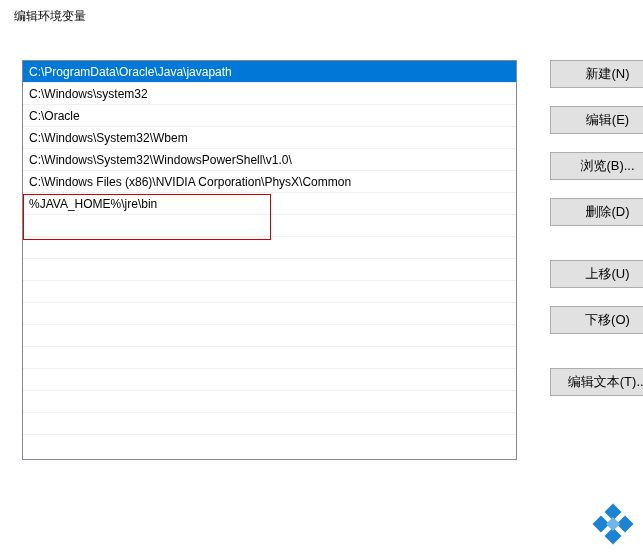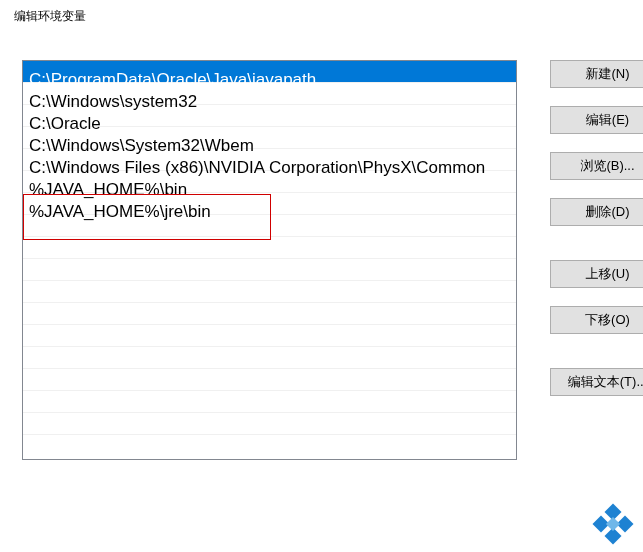--- a/index.html
+++ b/index.html
@@ -31,22 +31,22 @@
       left: 0;
       width: 495px;
       height: 400px;
       border: 1px solid #828790;
       background: #fff;
       overflow: hidden;
     }
     .path-item {
       height: 22px;
       line-height: 22px;
-      padding: 8px 6px;
-      font-size: 17px;
+      padding: 0 6px;
+      font-size: 12px;
       color: #000;
       border-bottom: 1px solid #f0f0f0;
       white-space: nowrap;
       cursor: default;
     }
     .path-item.selected {
       background: #0078d7;
       color: #fff;
     }
     .path-item.empty {
@@ -110,22 +110,22 @@
 
 <div class="dialog-title">编辑环境变量</div>
 
 <div class="content-area">
 
   <div class="path-list">
     <div class="path-item selected">C:\ProgramData\Oracle\Java\javapath</div>
     <div class="path-item">C:\Windows\system32</div>
     <div class="path-item">C:\Oracle</div>
     <div class="path-item">C:\Windows\System32\Wbem</div>
+    <div class="path-item">C:\Windows\System32\WindowsPowerShell\v1.0\</div>
     <div class="path-item">C:\Windows Files (x86)\NVIDIA Corporation\PhysX\Common</div>
-    <div class="path-item">%JAVA_HOME%\bin</div>
     <div class="path-item">%JAVA_HOME%\jre\bin</div>
     <div class="path-item empty"></div>
     <div class="path-item empty"></div>
     <div class="path-item empty"></div>
     <div class="path-item empty"></div>
     <div class="path-item empty"></div>
     <div class="path-item empty"></div>
     <div class="path-item empty"></div>
     <div class="path-item empty"></div>
     <div class="path-item empty"></div>

